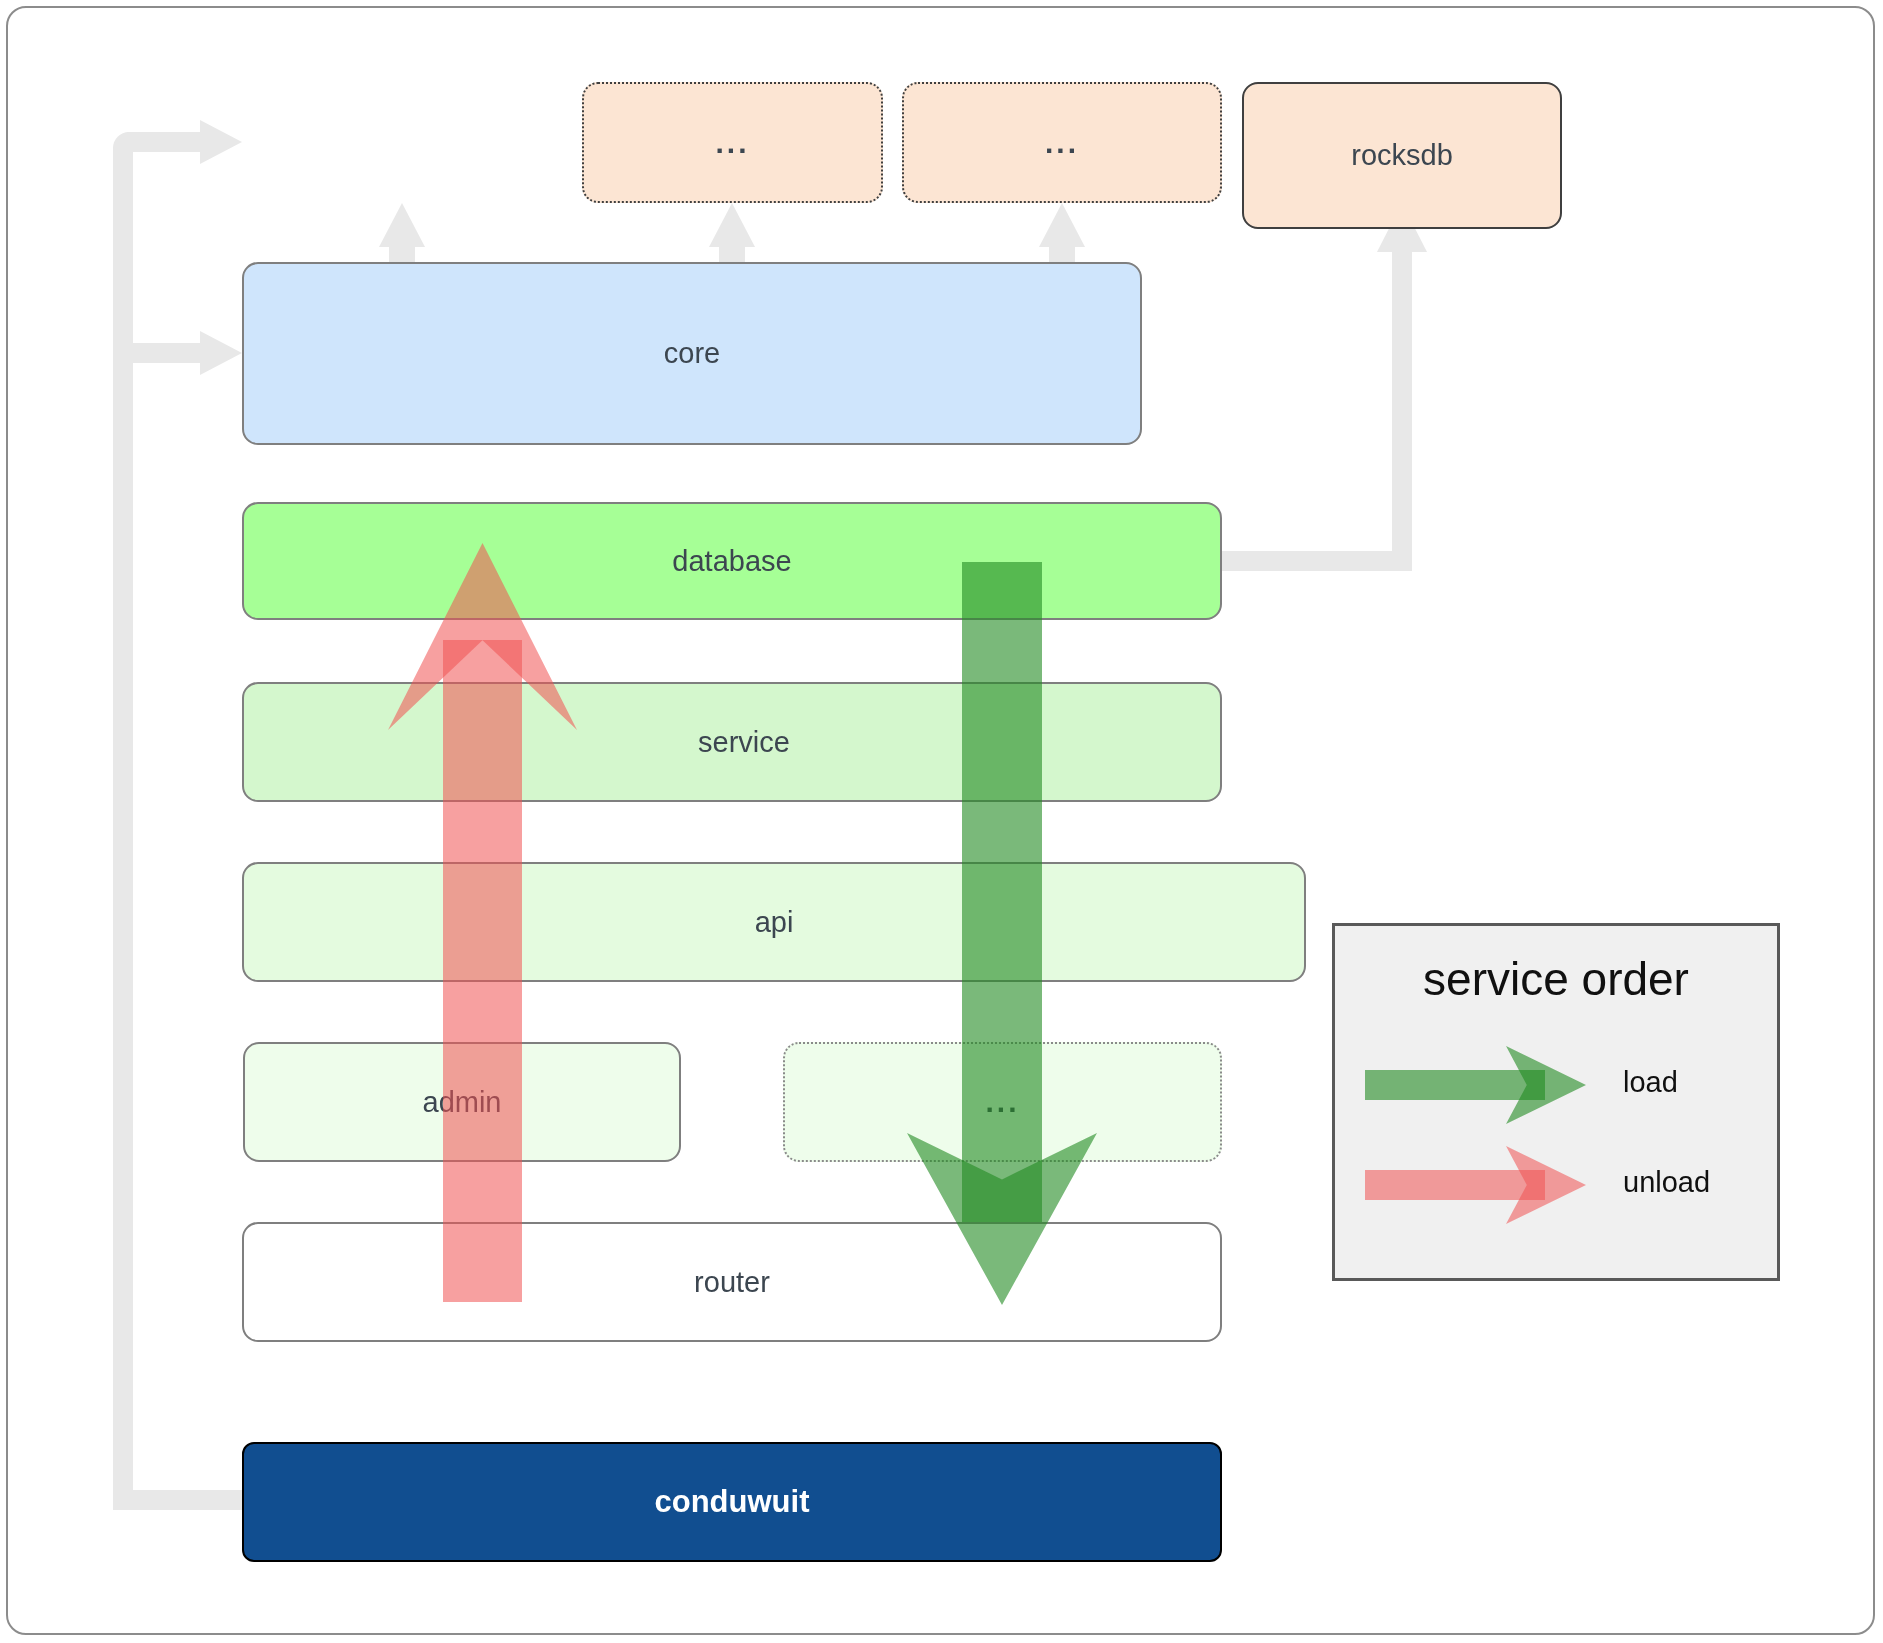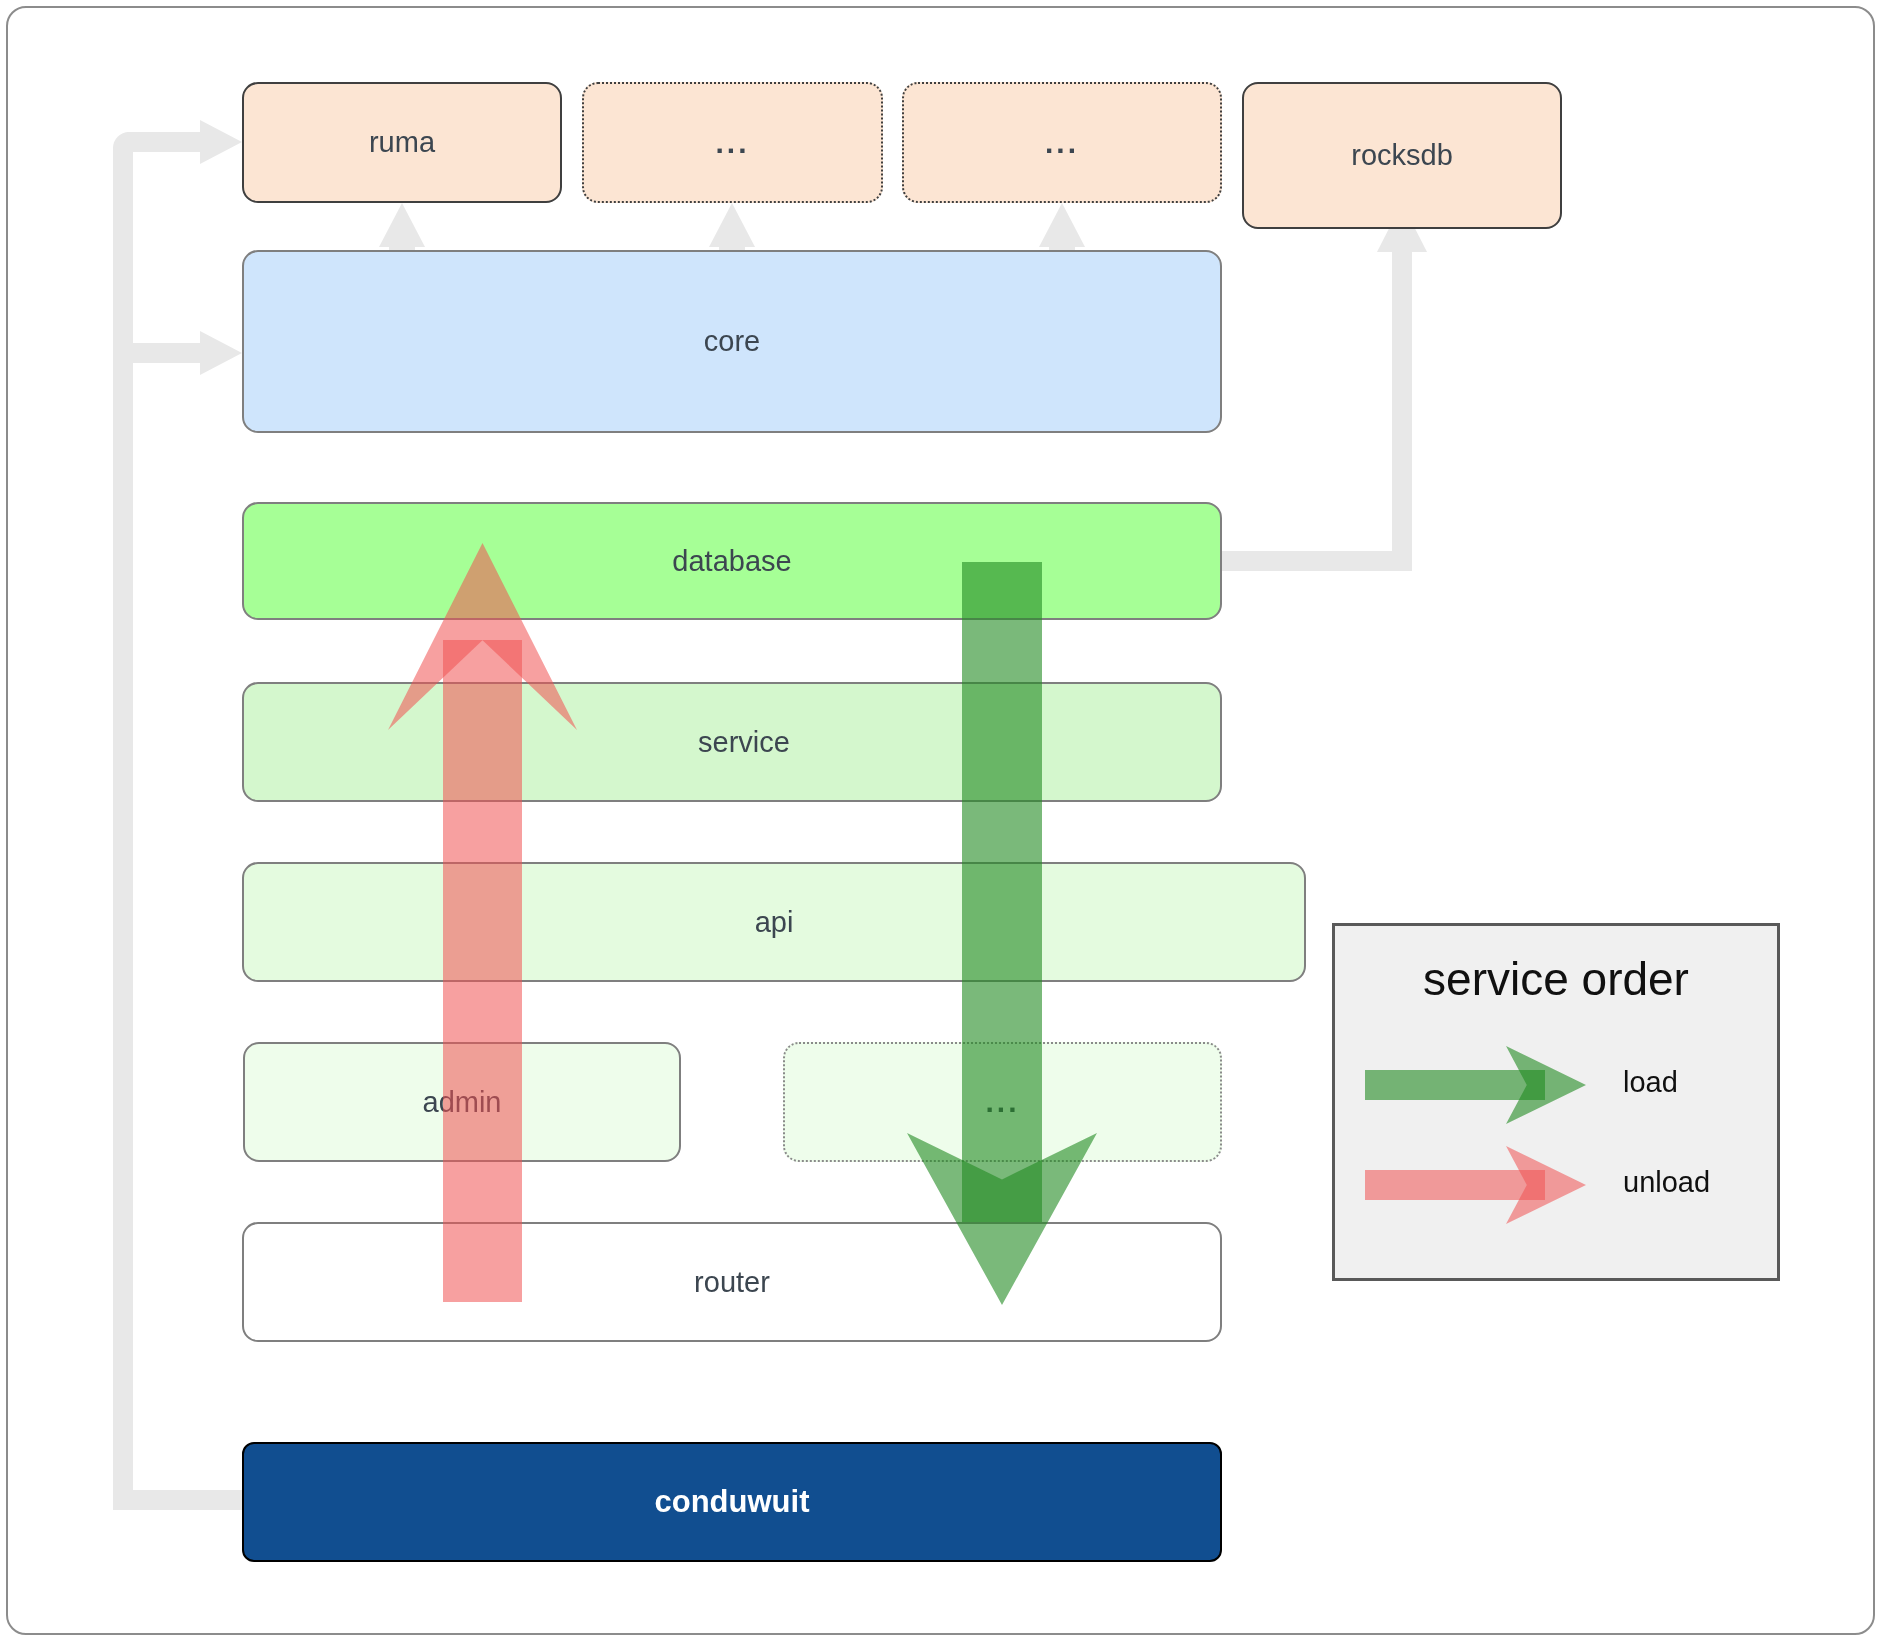--- a/index.html
+++ b/index.html
@@ -36,34 +36,31 @@
   <div class="conn" style="left: 379px; top: 203px; width: 46px; height: 44px; clip-path: polygon(50% 0px, 100% 100%, 0px 100%); background-color: rgb(232, 232, 232);"></div>
   <div class="conn" style="left: 719px; top: 246px; width: 26px; height: 17px; background-color: rgb(232, 232, 232);"></div>
   <div class="conn" style="left: 709px; top: 203px; width: 46px; height: 44px; clip-path: polygon(50% 0px, 100% 100%, 0px 100%); background-color: rgb(232, 232, 232);"></div>
   <div class="conn" style="left: 1049px; top: 246px; width: 26px; height: 17px; background-color: rgb(232, 232, 232);"></div>
   <div class="conn" style="left: 1039px; top: 203px; width: 46px; height: 44px; clip-path: polygon(50% 0px, 100% 100%, 0px 100%); background-color: rgb(232, 232, 232);"></div>
 
   <div class="conn" style="left: 1222px; top: 551px; width: 180px; height: 20px; background-color: rgb(232, 232, 232);"></div>
   <div class="conn" style="left: 1392px; top: 250px; width: 20px; height: 321px; background-color: rgb(232, 232, 232);"></div>
   <div class="conn" style="left: 1377px; top: 203px; width: 50px; height: 49px; clip-path: polygon(50% 0px, 100% 100%, 0px 100%); background-color: rgb(232, 232, 232);"></div>
 
-  <div class="box top-solid" style="left: 242px; top: 82px; width: 320px; height: 121px; background-color: rgb(252, 229, 211);">
-    <span>ruma</span>
-  </div>
   <div class="box top-dotted" style="left: 582px; top: 82px; width: 301px; height: 121px; background-color: rgb(252, 229, 211);">
     <span class="dots">...</span>
   </div>
   <div class="box top-dotted" style="left: 902px; top: 82px; width: 320px; height: 121px; background-color: rgb(252, 229, 211);">
     <span class="dots">...</span>
   </div>
   <div class="box top-solid" style="left: 1242px; top: 82px; width: 320px; height: 147px; background-color: rgb(252, 229, 211);">
     <span>rocksdb</span>
   </div>
 
-  <div class="box row-solid" style="left: 242px; top: 250px; width: 980px; height: 183px; background-color: rgb(207, 229, 252);">
+  <div class="box row-solid" style="left: 242px; top: 262px; width: 900px; height: 183px; background-color: rgb(207, 229, 252);">
     <span>core</span>
   </div>
   <div class="box row-solid" style="left: 242px; top: 502px; width: 980px; height: 118px; background-color: rgb(166, 255, 150);">
     <span>database</span>
   </div>
   <div class="box row-solid" style="left: 242px; top: 682px; width: 980px; height: 120px; background-color: rgb(212, 247, 205); padding-left: 24px;">
     <span>service</span>
   </div>
   <div class="box row-solid" style="left: 242px; top: 862px; width: 1064px; height: 120px; background-color: rgb(228, 251, 223);">
     <span>api</span>

